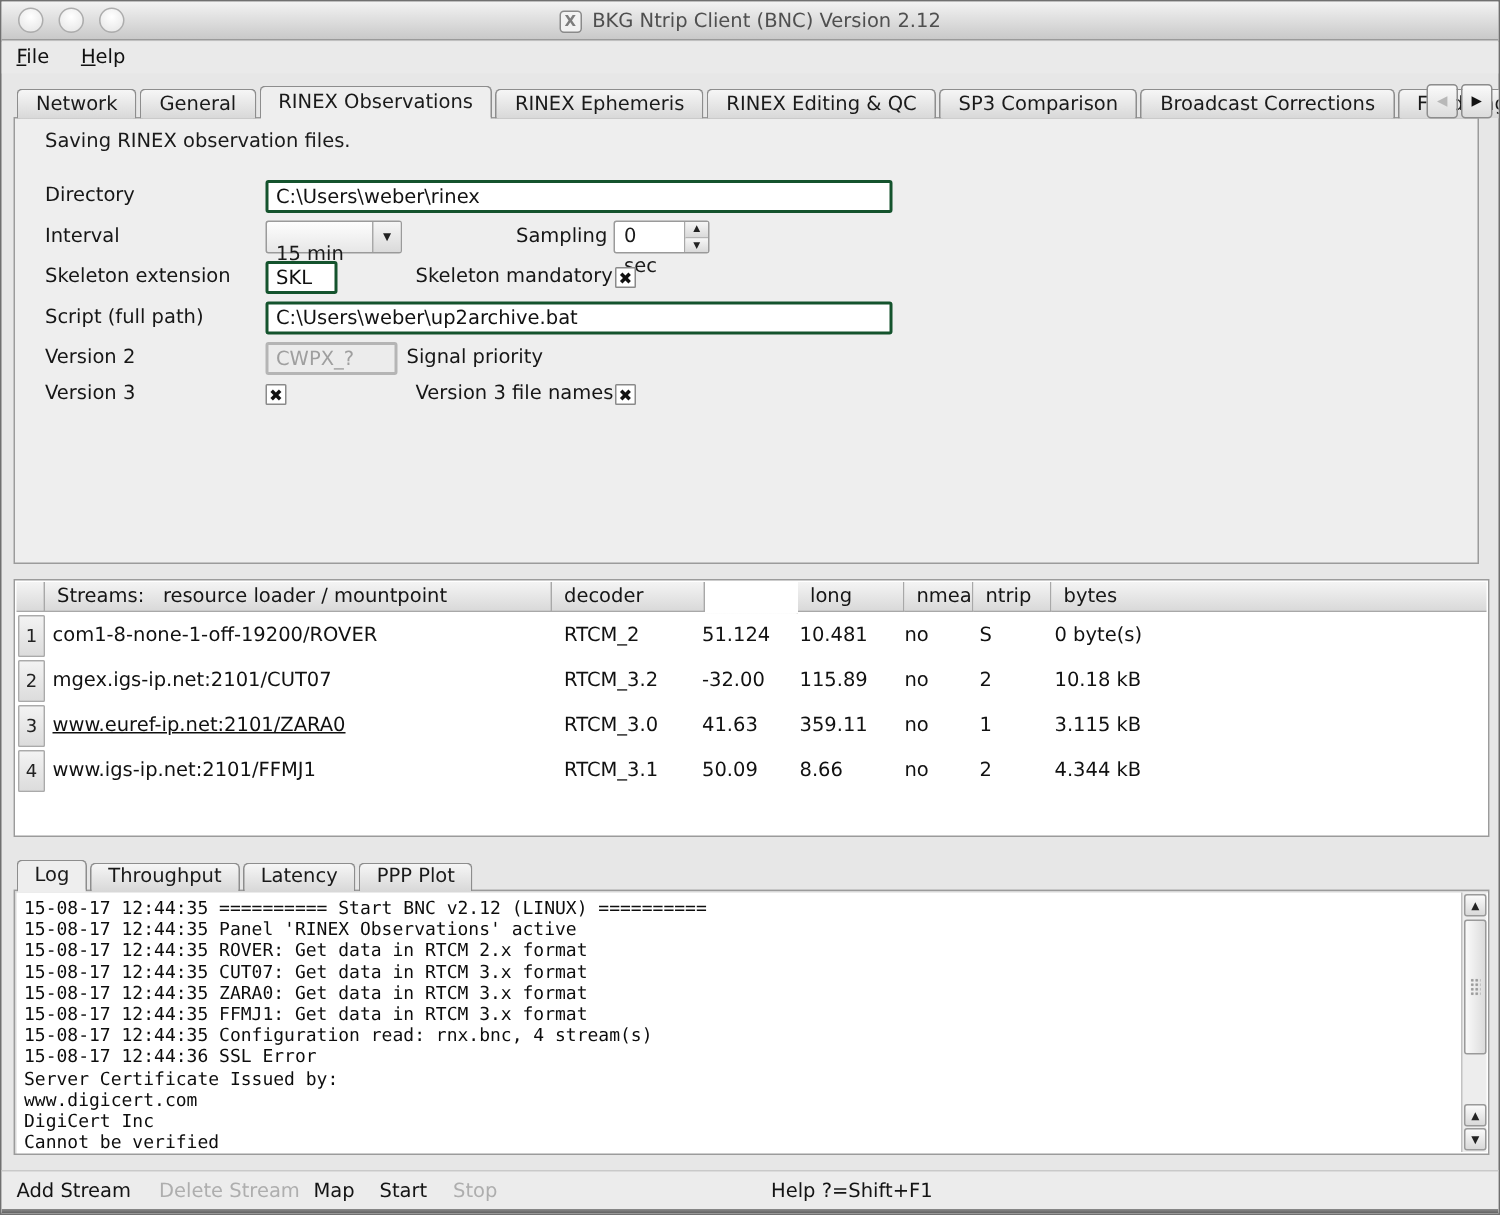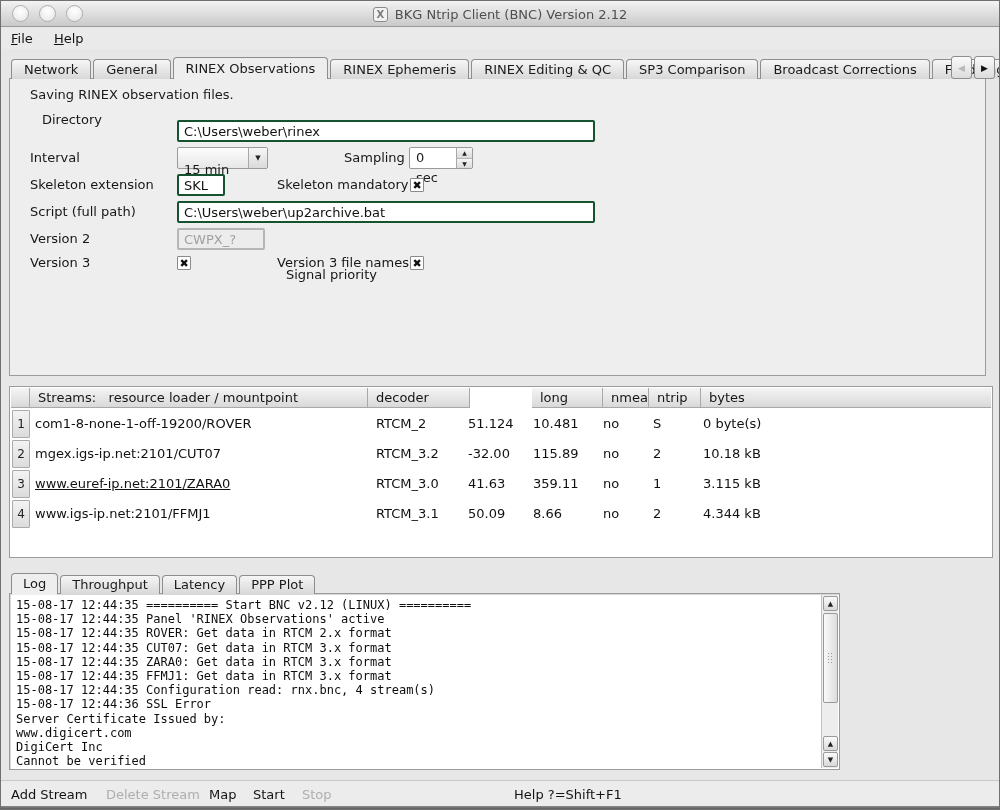--- a/index.html
+++ b/index.html
@@ -65,21 +65,21 @@
   .snum { position:absolute; left:1px; top:1px; width:18px; height:28px; background:linear-gradient(#f3f3f3,#dcdcdc);
     border:1px solid #aaa; border-radius:1px; text-align:center; line-height:26px; font-size:12px; color:#222; }
   .scell { position:absolute; top:0; height:30px; line-height:30px; font-size:13px; color:#111; white-space:nowrap; }
 
   
   .logtabs { position:absolute; left:10px; top:572px; height:21px; display:flex; align-items:flex-end; z-index:3; }
   .logtab { height:19px; line-height:18px; padding:0 11px; margin-right:2px; background:linear-gradient(#f6f6f6,#d8d8d8);
     border:1px solid #8d8d8d; border-bottom:none; border-radius:4px 4px 0 0; font-size:13px; }
   .logtab.active { height:21px; line-height:20px; background:#eeeeee; position:relative; }
   .logtab.active::after { content:""; position:absolute; left:0; right:0; bottom:-1px; height:2px; background:#eeeeee; }
-  .logpanel { position:absolute; left:8px; top:592px; width:831px; height:177px; background:#fff; border:1px solid #9b9b9b;
+  .logpanel { position:absolute; left:8px; top:592px; width:984px; height:177px; background:#fff; border:1px solid #9b9b9b;
     box-shadow:inset 1px 1px 0 #d8d8d8; }
   .logtext { position:absolute; left:6px; top:4px; right:24px; bottom:2px; font-family:"DejaVu Sans Mono","Liberation Mono",monospace;
     font-size:12px; line-height:14.2px; white-space:pre; color:#0d0d0d; overflow:hidden; }
   .vscroll { position:absolute; top:1px; right:1px; width:17px; bottom:1px; background:#ededed; border-left:1px solid #c2c2c2; }
   .sbtn { position:absolute; left:1px; width:15px; height:15px; border:1px solid #9a9a9a; border-radius:2px;
     background:linear-gradient(#fafafa,#d9d9d9); display:flex; align-items:center; justify-content:center; font-size:7px; color:#222; }
   .sthumb { position:absolute; left:1px; top:18px; width:15px; height:90px; border:1px solid #9a9a9a; border-radius:2px;
     background:linear-gradient(90deg,#fafafa,#dcdcdc); }
   .sthumb::after { content:""; position:absolute; left:3px; right:3px; top:38px; height:12px;
     background-image:radial-gradient(#9a9a9a 0.8px, transparent 1px); background-size:3px 3px; }
@@ -125,21 +125,21 @@
       <span>◀</span>
     </div>
     <div class="tabscroll">
       <span>▶</span>
     </div>
   </div>
 
   <div class="tabpanel">
     <div class="desc">Saving RINEX observation files.</div>
 
-    <div class="flabel" style="left:20px; top:28px;margin-left:12px;">Directory</div>
+    <div class="flabel" style="left:20px; top:39px;">Directory</div>
     <div class="finput" style="left:167px; top:41px; width:418px;">C:\Users\weber\rinex</div>
 
     <div class="flabel" style="left:20px; top:66px;">Interval</div>
     <div class="combo" style="left:167px; top:68px; width:91px;">
       <span class="val">15 min</span>
       <span class="btn">▼</span>
     </div>
     <div class="flabel" style="left:334px; top:66px;">Sampling</div>
     <div class="spin" style="left:399px; top:68px; width:64px;">
       <span class="val">0 sec</span>
@@ -154,21 +154,21 @@
     <div class="flabel" style="left:267px; top:93px;">Skeleton mandatory</div>
     <div class="checkbox" style="left:400px; top:99px;">
       <span>✖</span>
     </div>
 
     <div class="flabel" style="left:20px; top:120px;">Script (full path)</div>
     <div class="finput" style="left:167px; top:122px; width:418px;">C:\Users\weber\up2archive.bat</div>
 
     <div class="flabel" style="left:20px; top:147px;">Version 2</div>
     <div class="finput disabled" style="left:167px; top:149px; width:88px;">CWPX_?</div>
-    <div class="flabel" style="left:276px; top:147px;margin-top:36px;">Signal priority</div>
+    <div class="flabel" style="left:261px; top:147px;">Signal priority</div>
 
     <div class="flabel" style="left:20px; top:171px;">Version 3</div>
     <div class="checkbox" style="left:167px; top:177px;">
       <span>✖</span>
     </div>
     <div class="flabel" style="left:267px; top:171px;">Version 3 file names</div>
     <div class="checkbox" style="left:400px; top:177px;">
       <span>✖</span>
     </div>
   </div>

